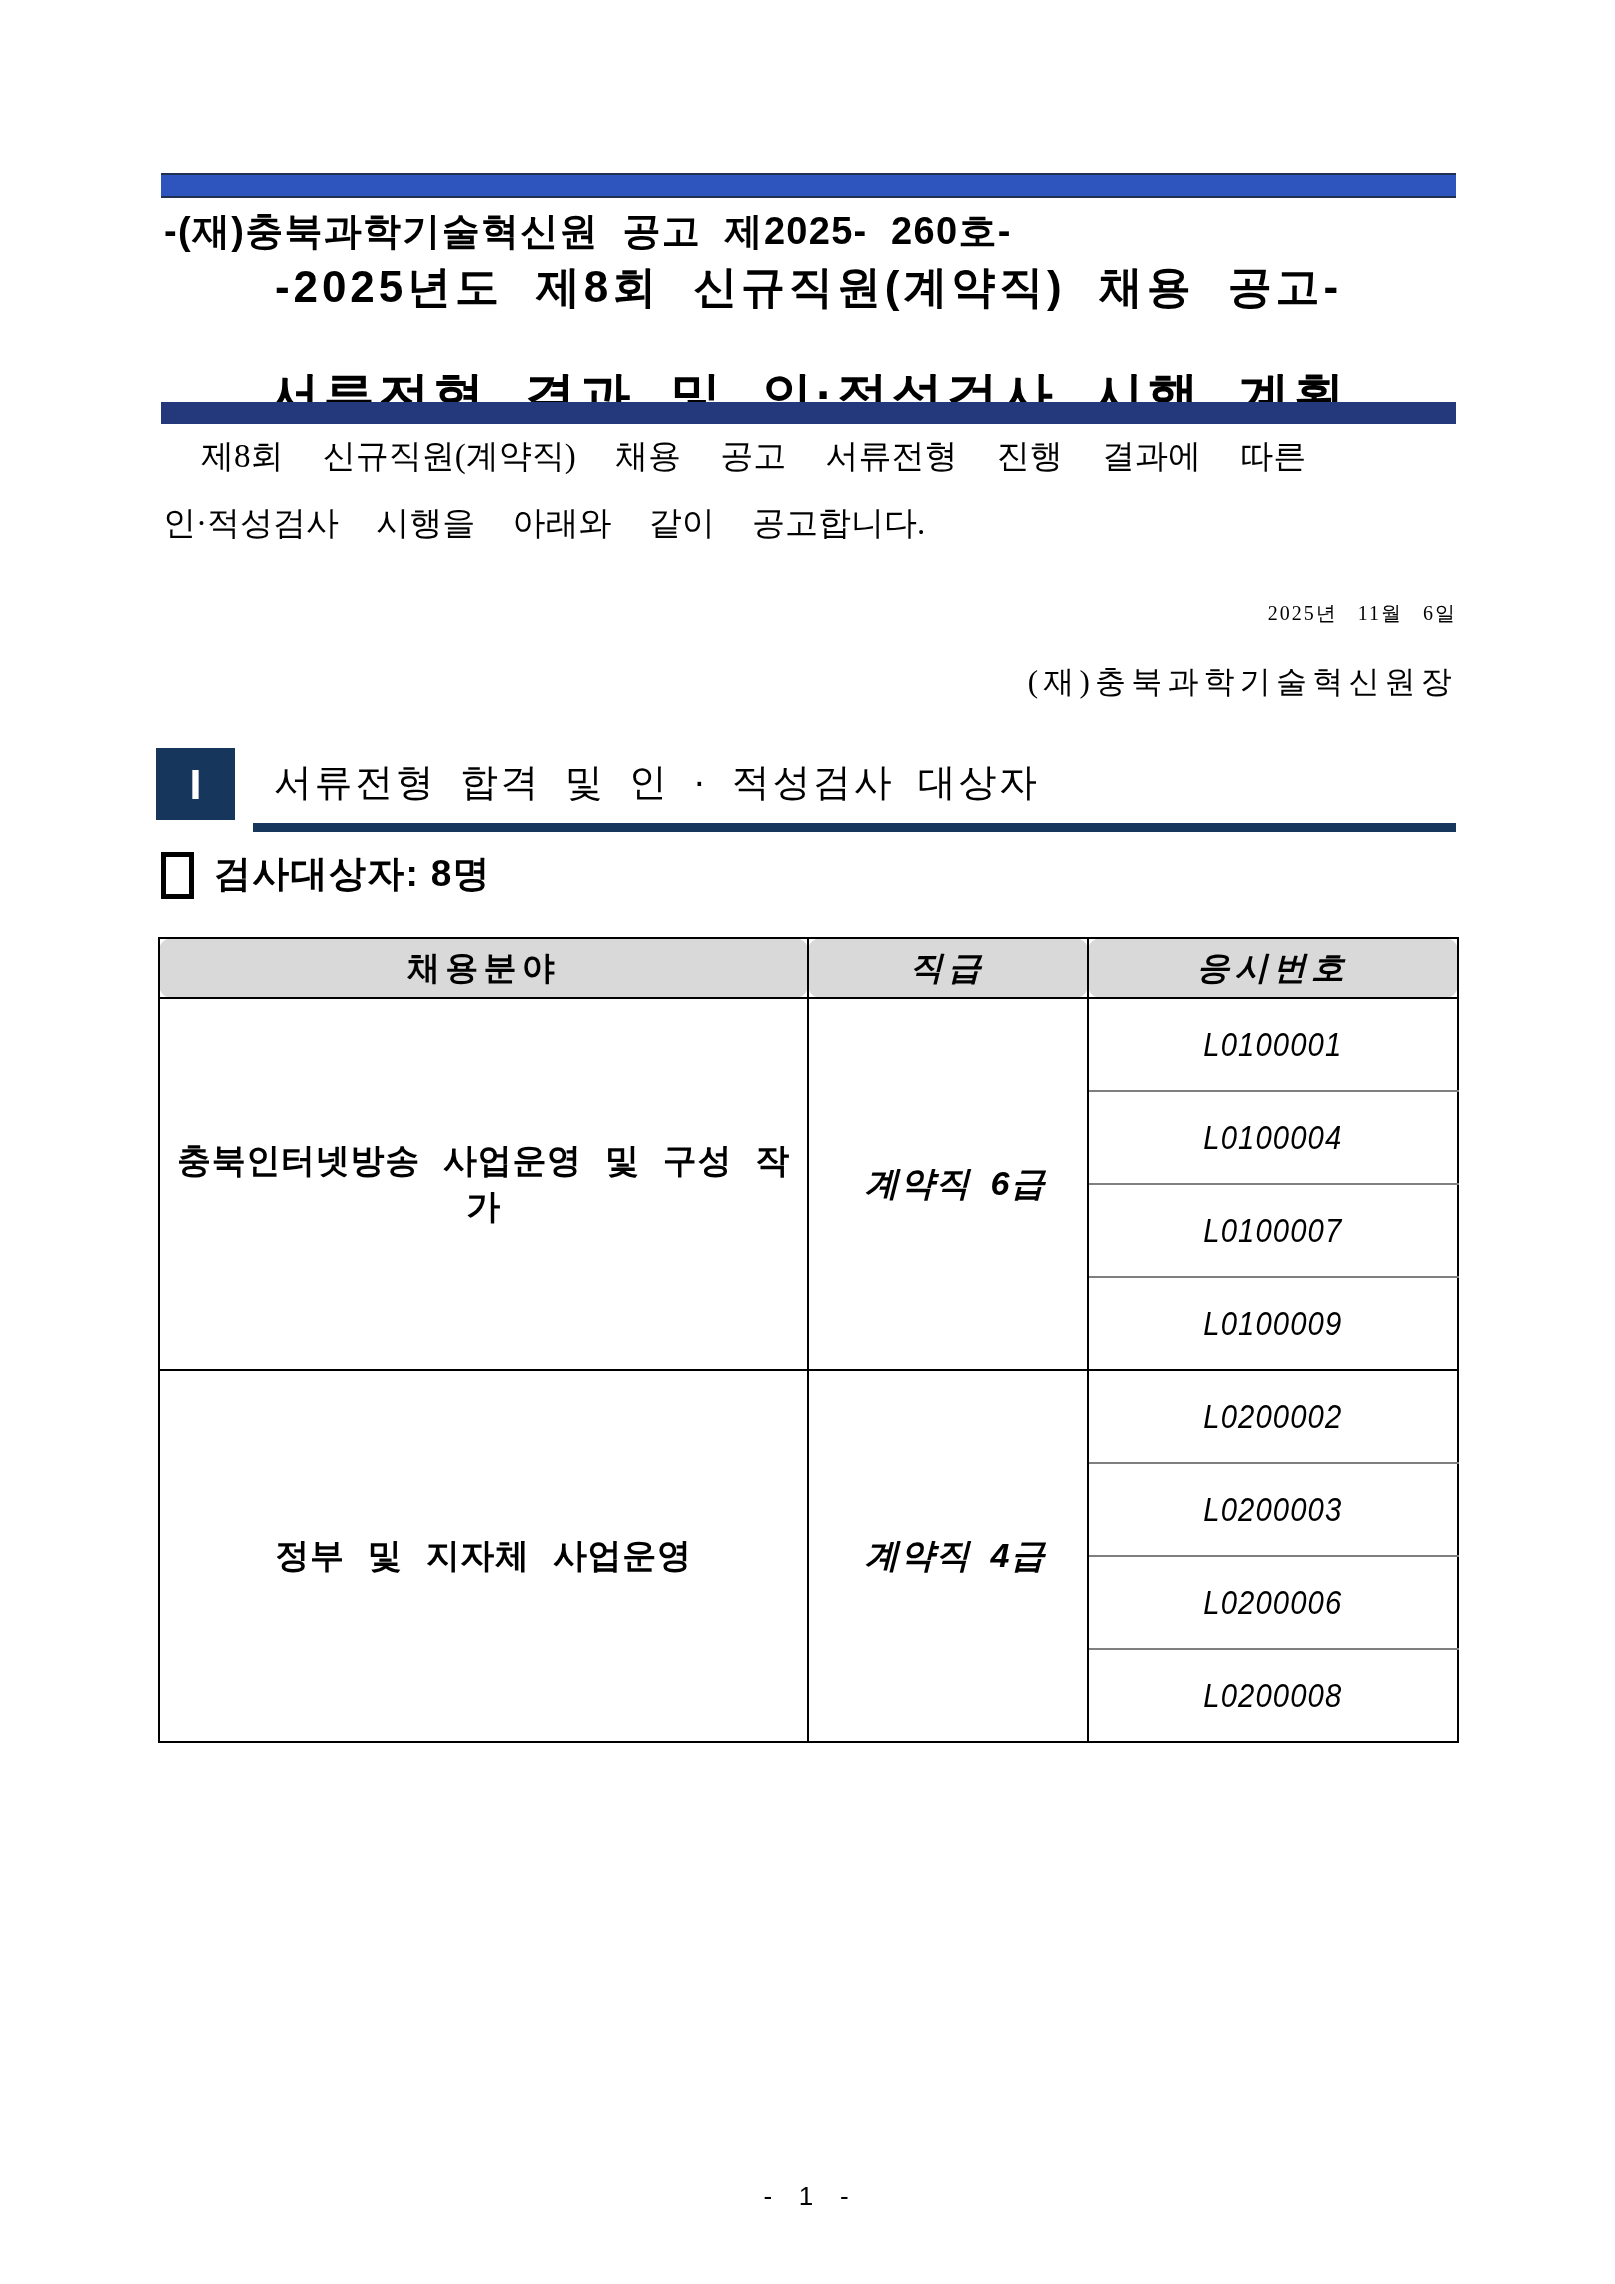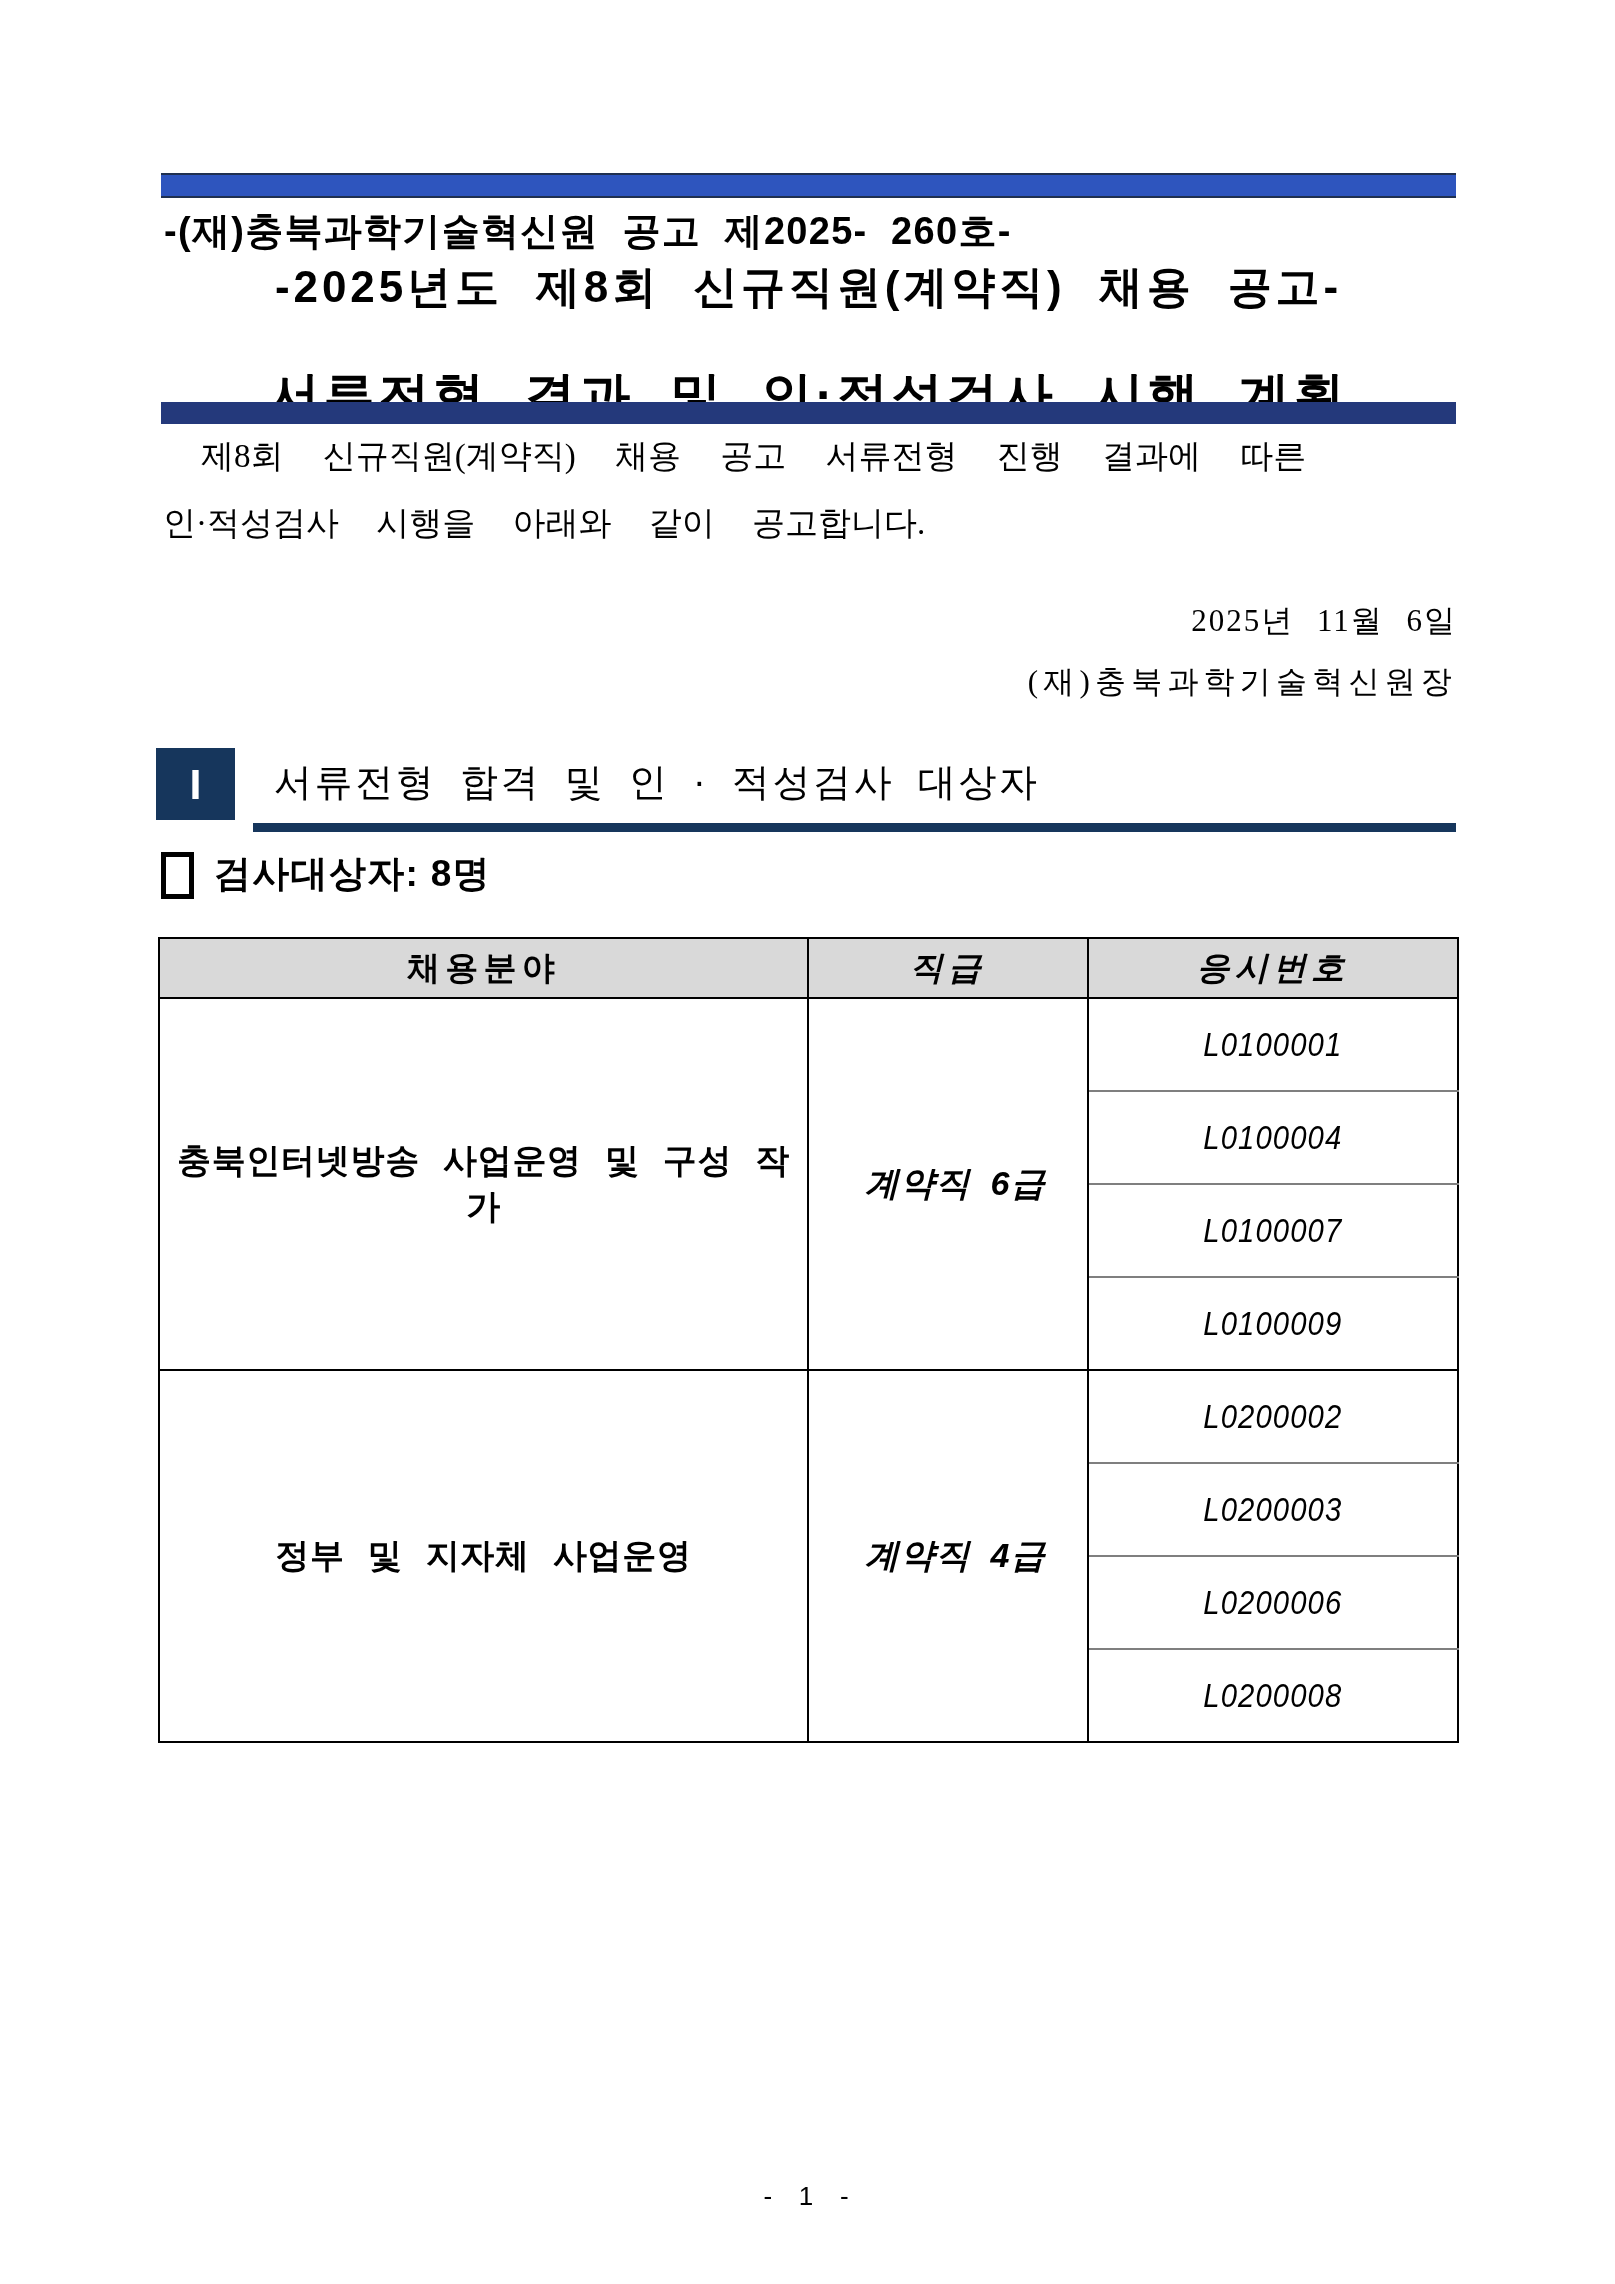--- a/index.html
+++ b/index.html
@@ -43,21 +43,21 @@
   .body-par{
     position:absolute;left:163px;top:438px;width:1294px;
     font-family:"Liberation Serif",serif;
     font-size:33px;line-height:1.15;
   }
   .body-line1{word-spacing:31px;text-indent:38px;margin:0 0 29px 0;white-space:nowrap;}
   .body-line2{word-spacing:29px;margin:0;white-space:nowrap;}
   
   .date-line{
     position:absolute;left:161px;top:600px;width:1296px;text-align:right;
-    font-family:"Liberation Serif",serif;font-size:31px;letter-spacing:2px;word-spacing:13px;
+    font-family:"Liberation Serif",serif;font-size:20px;letter-spacing:2px;word-spacing:13px;
   }
   .signer-line{
     position:absolute;left:161px;top:661px;width:1296px;text-align:right;
     font-family:"Liberation Serif",serif;font-size:31px;letter-spacing:5.2px;
   }
   
   .section-badge{
     position:absolute;left:156px;top:748px;width:79px;height:72px;
     background:#16365C;
     display:flex;align-items:center;justify-content:center;
@@ -92,21 +92,21 @@
     width:100%;border-collapse:collapse;table-layout:fixed;
     border:2px solid #000;
   }
   table.tbl col.c1{width:649px;}
   table.tbl col.c2{width:280px;}
   table.tbl col.c3{width:370px;}
   table.tbl th{
     height:56px;background:#D9D9D9;
     font-size:33px;font-weight:bold;letter-spacing:5.2px;
     border-bottom:2.6px solid #000;
-    text-align:center;vertical-align:middle;
+    text-align:center;vertical-align:middle;border-radius:13px;
   }
   table.tbl td{
     text-align:center;vertical-align:middle;
     padding:0 5.2px;
   }
   table.tbl .vline{border-left:2px solid #000;font-style:italic;}
   table.tbl td.field-cell{
     font-size:34px;font-weight:bold;word-spacing:13px;letter-spacing:0.7px;
   }
   table.tbl td.grade-cell{

